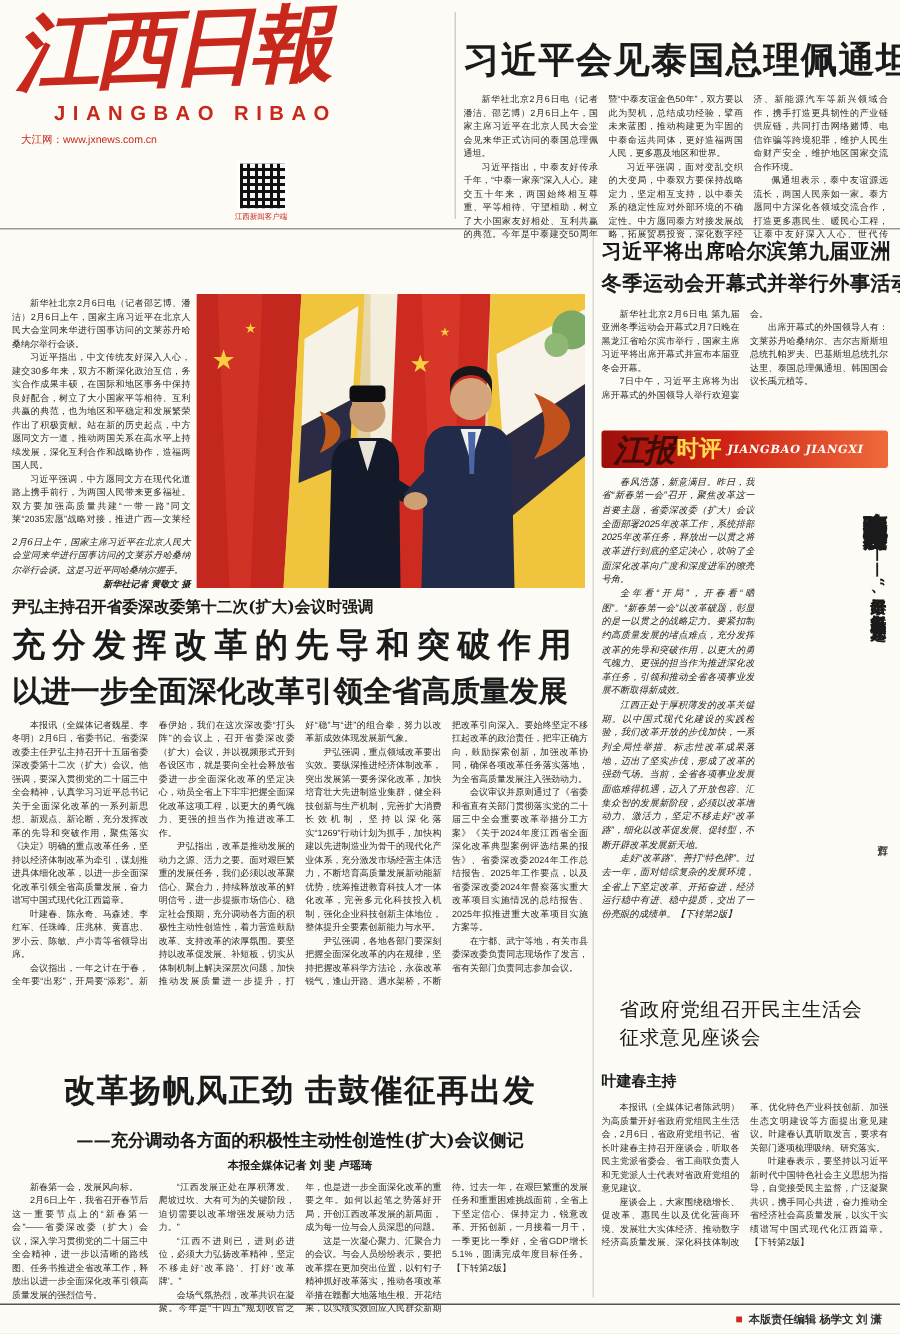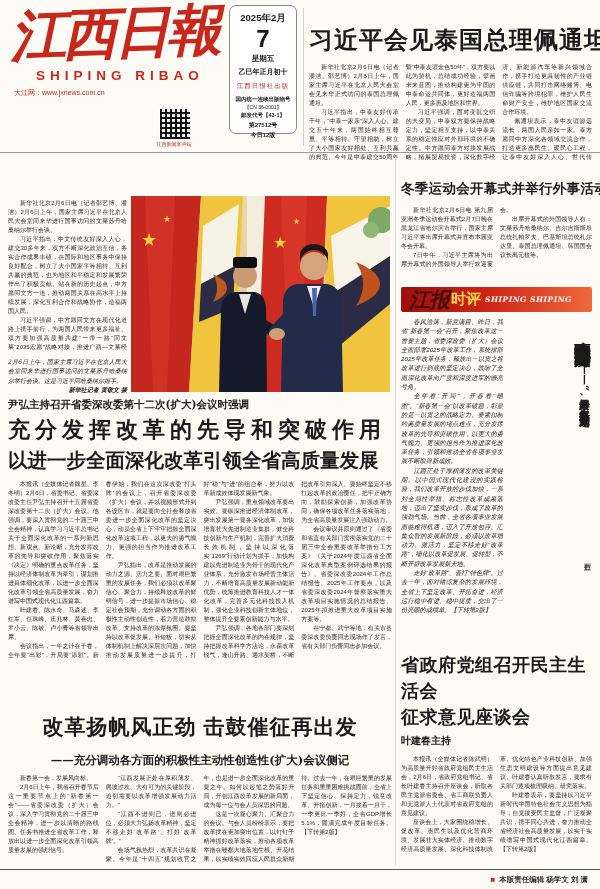--- a/index.html
+++ b/index.html
@@ -84,54 +84,42 @@
   .art-shengwei .cols{margin-top:6px;column-count:4;column-gap:7px;height:196px;}
   
   .art-cejie{position:absolute;left:8px;top:701px;width:384px;}
   .acj-h{margin:12px;text-align:center;font-size:21px;font-weight:900;letter-spacing:1px;}
   .acj-sub{margin:3px 0 0;text-align:center;font-size:11.5px;font-weight:bold;
       font-family:"DejaVu Serif",serif;}
   .acj-by{margin:4px 0 0;text-align:center;font-size:7.5px;font-weight:bold;}
   .art-cejie .cols{margin-top:6px;column-count:4;column-gap:7px;height:98px;}
   
   .art-szf{position:absolute;left:401px;top:652px;width:191px;}
-  .szf-h{margin:0;font-size:18px;font-weight:700;line-height:1.45;letter-spacing:0.5px;}
+  .szf-h{margin:12px;font-size:13px;font-weight:400;line-height:1.45;letter-spacing:0.5px;}
   .szf-by{margin:4px 0 0;font-size:10px;font-weight:bold;}
   .art-szf .cols{margin-top:7px;column-count:2;column-gap:7px;height:140px;}
   
   .footer-rule{position:absolute;left:0;top:869px;width:600px;border-top:1.5px solid #555;}
   .footer{position:absolute;right:12px;top:875px;font-size:7.5px;font-weight:bold;color:#333;
       display:flex;align-items:center;gap:4px;}
   .footer .sq{color:#d3281e;font-size:8px;line-height:1;}
 </style>
 </head>
 <body>
 
 <div class="page">
 
   <div class="masthead">
     <span class="mast-title">江西日報</span>
-    <span class="mast-pinyin">SHIPING RIBAO</span>
+    <span class="mast-pinyin">JIANGBAO RIBAO</span>
     <span class="mast-site">大江网：www.jxnews.com.cn</span>
     <div class="qr"></div>
     <div class="qr-caption">江西新闻客户端</div>
   </div>
 
-  <div class="datebox">
-    <div class="db-ym">2025年2月</div>
-    <div class="db-day">7</div>
-    <div class="db-week">星期五</div>
-    <div class="db-lunar">乙巳年正月初十</div>
-    <div class="db-pub">江西日报社出版</div>
-    <div class="db-issn-label">国内统一连续出版物号</div>
-    <div class="db-issn">【CN 36-0001】</div>
-    <div class="db-post">邮发代号【43-1】</div>
-    <div class="db-issue">第27512号</div>
-    <div class="db-pages">今日12版</div>
-  </div>
 
   <div class="vrule-top"></div>
 
   <div class="art-thailand">
     <h1>习近平会见泰国总理佩通坦</h1>
     <div class="cols">
         <p>新华社北京2月6日电（记者潘洁、邵艺博）2月6日上午，国家主席习近平在北京人民大会堂会见来华正式访问的泰国总理佩通坦。</p>
         <p>习近平指出，中泰友好传承千年，“中泰一家亲”深入人心。建交五十年来，两国始终相互尊重、平等相待、守望相助，树立了大小国家友好相处、互利共赢的典范。今年是中泰建交50周年暨“中泰友谊金色50年”，双方要以此为契机，总结成功经验，擘画未来蓝图，推动构建更为牢固的中泰命运共同体，更好造福两国人民，更多惠及地区和世界。</p>
         <p>习近平强调，面对变乱交织的大变局，中泰双方要保持战略定力，坚定相互支持，以中泰关系的稳定性应对外部环境的不确定性。中方愿同泰方对接发展战略，拓展贸易投资，深化数字经济、新能源汽车等新兴领域合作，携手打造更具韧性的产业链供应链，共同打击网络赌博、电信诈骗等跨境犯罪，维护人民生命财产安全，维护地区国家交流合作环境。</p>
         <p>佩通坦表示，泰中友谊源远流长，两国人民亲如一家。泰方愿同中方深化各领域交流合作，打造更多惠民生、暖民心工程，让泰中友好深入人心、世代传承，维护世界和平，促进共同发展。【下转第3版】</p>
@@ -197,33 +185,33 @@
       <circle cx="183" cy="70" r="14" fill="#d4a57c"></circle>
       <path d="M169 68 a14 14 0 0 1 28 0 l0 -9 a14 11 0 0 0 -28 0 z" fill="#17171c"></path>
       <path d="M154 116 Q144 126 138 134 L144 142 Q152 136 158 130 Z" fill="#222b49"></path>
       <ellipse cx="146" cy="138" rx="8" ry="6" fill="#cf9f74"></ellipse>
     </svg>
   </div>
 
   <div class="vrule-main"></div>
 
   <div class="art-asia">
-    <h2><br>
+    <h2><span>习近平将出席哈尔滨第九届亚洲</span><br>
     <span>冬季运动会开幕式并举行外事活动</span></h2>
     <div class="cols">
         <p>新华社北京2月6日电 第九届亚洲冬季运动会开幕式2月7日晚在黑龙江省哈尔滨市举行，国家主席习近平将出席开幕式并宣布本届亚冬会开幕。</p>
         <p>7日中午，习近平主席将为出席开幕式的外国领导人举行欢迎宴会。</p>
         <p>出席开幕式的外国领导人有：文莱苏丹哈桑纳尔、吉尔吉斯斯坦总统扎帕罗夫、巴基斯坦总统扎尔达里、泰国总理佩通坦、韩国国会议长禹元植等。</p>
       </div>
   </div>
 
   <div class="shiping-banner">
     <span class="sb-cal">江报</span>
     <span class="sb-cn">时评</span>
-    <span class="sb-en">SHIPING SHIPING</span>
+    <span class="sb-en">JIANGBAO JIANGXI</span>
   </div>
   <div class="shiping-body">
     <div class="shiping-text">
         <p>春风浩荡，新意满目。昨日，我省“新春第一会”召开，聚焦改革这一首要主题，省委深改委（扩大）会议全面部署2025年改革工作，系统排部2025年改革任务，释放出一以贯之将改革进行到底的坚定决心，吹响了全面深化改革向广度和深度进军的嘹亮号角。</p>
         <p>全年看“开局”，开春看“晒图”。“新春第一会”以改革破题，彰显的是一以贯之的战略定力。要紧扣制约高质量发展的堵点难点，充分发挥改革的先导和突破作用，以更大的勇气魄力、更强的担当作为推进深化改革任务，引领和推动全省各项事业发展不断取得新成效。</p>
         <p>江西正处于厚积薄发的改革关键期。以中国式现代化建设的实践检验，我们改革开放的步伐加快，一系列全局性举措、标志性改革成果落地，迈出了坚实步伐，形成了改革的强劲气场。当前，全省各项事业发展面临难得机遇，迈入了开放包容、汇集众智的发展新阶段，必须以改革增动力、激活力，坚定不移走好“改革路”，细化以改革促发展、促转型，不断开辟改革发展新天地。</p>
         <p>走好“改革路”、善打“特色牌”。过去一年，面对错综复杂的发展环境，全省上下坚定改革、开拓奋进，经济运行稳中有进、稳中提质，交出了一份亮眼的成绩单。【下转第2版】</p>
       </div>
     <div class="shiping-vert">
       <div class="sv-h">吹响全面深化改革向广度和深度进军号角</div>
@@ -244,20 +232,21 @@
         <p>尹弘强调，重点领域改革要出实效。要纵深推进经济体制改革，突出发展第一要务深化改革，加快培育壮大先进制造业集群，健全科技创新与生产机制，完善扩大消费长效机制，坚持以深化落实“1269”行动计划为抓手，加快构建以先进制造业为骨干的现代化产业体系，充分激发市场经营主体活力，不断培育高质量发展新动能新优势，统筹推进教育科技人才一体化改革，完善多元化科技投入机制，强化企业科技创新主体地位，整体提升全要素创新能力与水平。</p>
         <p>尹弘强调，各地各部门要深刻把握全面深化改革的内在规律，坚持把握改革科学方法论，永葆改革锐气，逢山开路、遇水架桥，不断把改革引向深入。要始终坚定不移扛起改革的政治责任，把牢正确方向，鼓励探索创新，加强改革协同，确保各项改革任务落实落地，为全省高质量发展注入强劲动力。</p>
         <p>会议审议并原则通过了《省委和省直有关部门贯彻落实党的二十届三中全会重要改革举措分工方案》《关于2024年度江西省全面深化改革典型案例评选结果的报告》、省委深改委2024年工作总结报告、2025年工作要点，以及省委深改委2024年督察落实重大改革项目实施情况的总结报告、2025年拟推进重大改革项目实施方案等。</p>
         <p>在宁都、武宁等地，有关市县委深改委负责同志现场作了发言，省有关部门负责同志参加会议。</p>
       </div>
   </div>
 
   <div class="art-cejie">
     <h1 class="acj-h">改革扬帆风正劲  击鼓催征再出发</h1>
     <p class="acj-sub">——充分调动各方面的积极性主动性创造性(扩大)会议侧记</p>
+    <p class="acj-by">本报全媒体记者 刘 斐 卢瑶琦</p>
     <div class="cols">
         <p>新春第一会，发展风向标。</p>
         <p>2月6日上午，我省召开春节后这一重要节点上的“新春第一会”——省委深改委（扩大）会议，深入学习贯彻党的二十届三中全会精神，进一步以清晰的路线图、任务书推进全省改革工作，释放出以进一步全面深化改革引领高质量发展的强烈信号。</p>
         <p>“江西发展正处在厚积薄发、爬坡过坎、大有可为的关键阶段，迫切需要以改革增强发展动力活力。”</p>
         <p>“江西不进则已，进则必进位，必须大力弘扬改革精神，坚定不移走好‘改革路’、打好‘改革牌’。”</p>
         <p>会场气氛热烈，改革共识在凝聚。今年是“十四五”规划收官之年，也是进一步全面深化改革的重要之年。如何以起笔之势落好开局，开创江西改革发展的新局面，成为每一位与会人员深思的问题。</p>
         <p>这是一次凝心聚力、汇聚合力的会议。与会人员纷纷表示，要把改革摆在更加突出位置，以钉钉子精神抓好改革落实，推动各项改革举措在赣鄱大地落地生根、开花结果，以实绩实效回应人民群众新期待。过去一年，在艰巨繁重的发展任务和重重困难挑战面前，全省上下坚定信心、保持定力，锐意改革、开拓创新，一月接着一月干，一季更比一季好，全省GDP增长5.1%，圆满完成年度目标任务。【下转第2版】</p>
       </div>
   </div>
 

